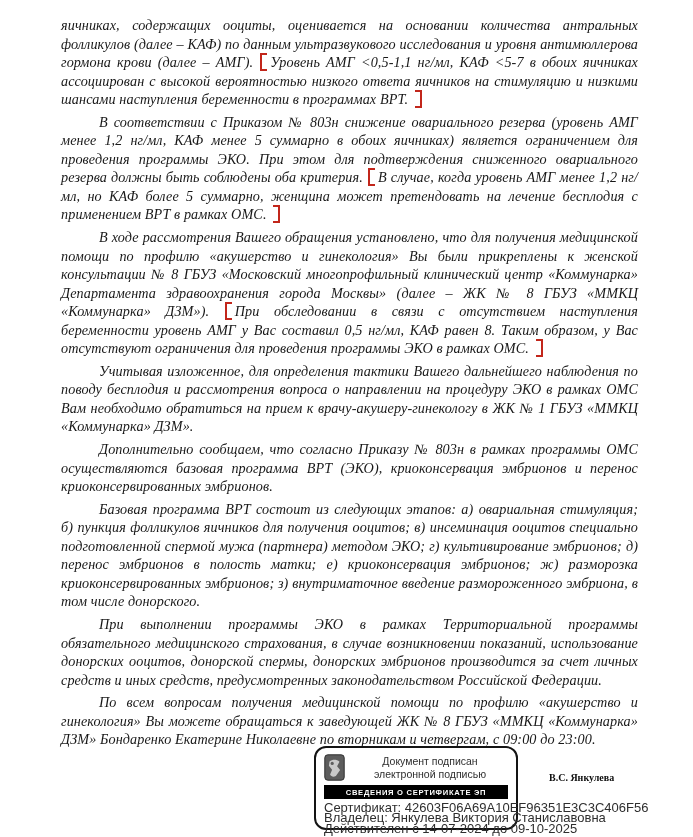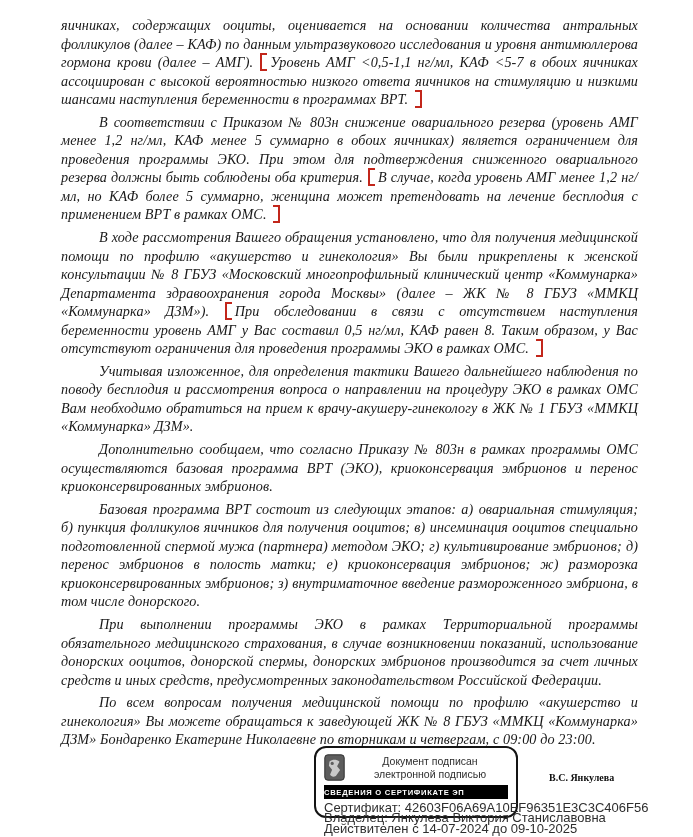--- a/index.html
+++ b/index.html
@@ -59,21 +59,21 @@
   .sig-name {
     position: absolute; left: 549px; top: 62px;
     font-weight: bold;
     font-size: 10px;
     color: #0d0d0d;
     white-space: nowrap;
   }
   
   .stamp {
     position: absolute; left: 314px; top: 36px;
-    width: 204px; height: 72px;
+    width: 204px; height: 84px;
     box-sizing: border-box;
     border: 2px solid #141414;
     border-radius: 12px;
     background: #ffffff;
     padding: 6px 8px 4px 8px;
     font-family: "Liberation Sans", sans-serif;
   }
   .stamp-top { display: flex; align-items: center; gap: 7px; }
   .emblem { flex: 0 0 auto; width: 21px; height: 27px; display: block; }
   .stamp-head {
@@ -83,21 +83,21 @@
     line-height: 13px;
     color: #2e2e2e;
   }
   .stamp-bar {
     margin-top: 4px;
     background: #000000;
     color: #ffffff;
     font-size: 7.6px;
     font-weight: bold;
     letter-spacing: 0.7px;
-    text-align: left;
+    text-align: center;
     padding: 2.5px 0 2px 0;
   }
   .stamp-details { margin-top: 4px; }
   .stamp-detail {
     font-size: 13px;
     line-height: 10.6px;
     color: #2e2e2e;
     white-space: nowrap;
   }
 </style>

